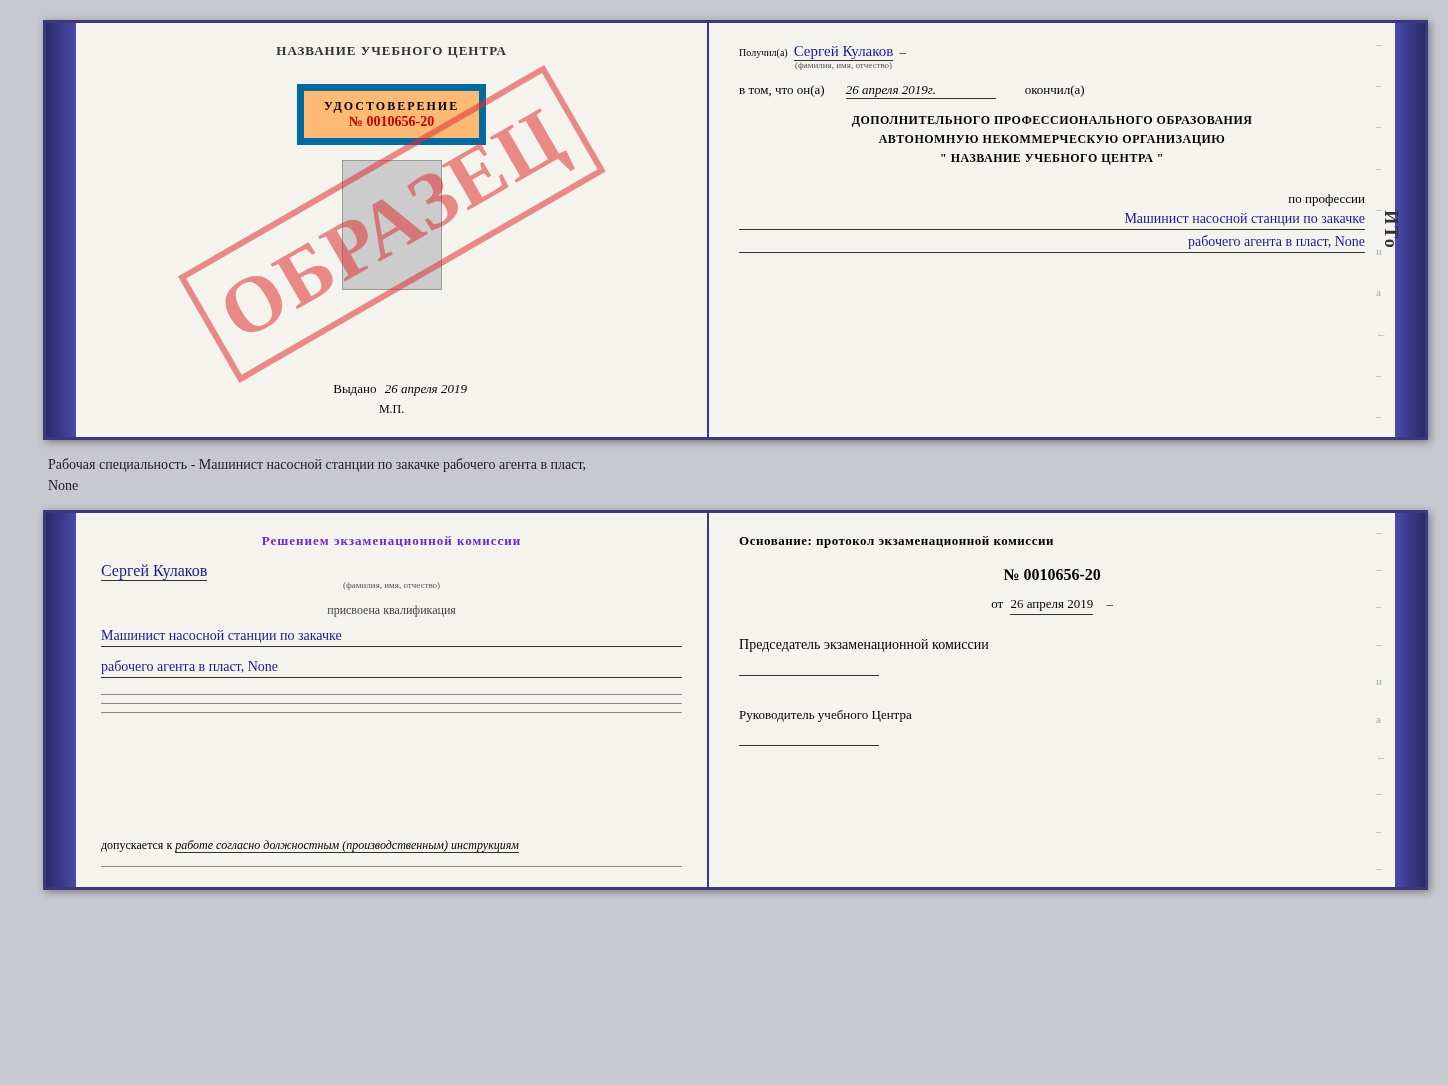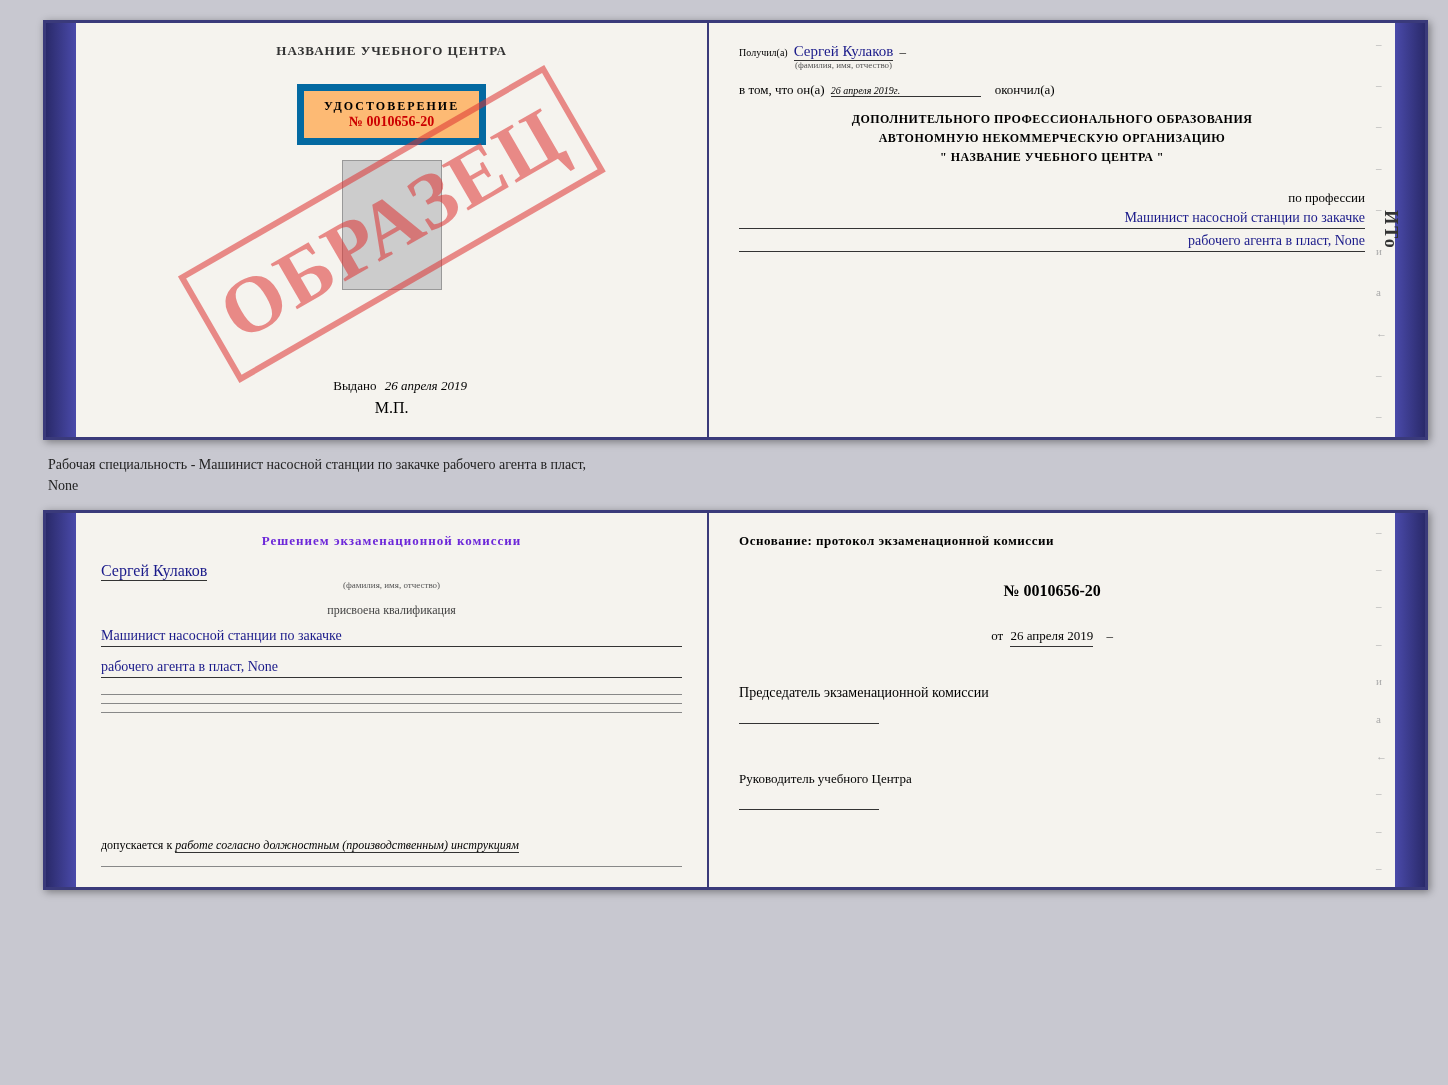--- a/index.html
+++ b/index.html
@@ -108,21 +108,21 @@
 
     .vydano-line {
       font-size: 13px;
       margin-top: auto;
       padding-top: 20px;
       z-index: 2;
       margin-left: 17px;
     }
 
     .mp-line {
-      font-size: 16px;
+      font-size: 12px;
       margin-top: 5px;
       text-align: center;
     }
 
     
     .poluchil-line {
       font-size: 13px;
       display: flex;
       align-items: baseline;
       gap: 6px;
@@ -141,29 +141,29 @@
       font-size: 9px;
       color: #555;
       display: block;
       text-align: center;
     }
 
     .vtom-line {
       font-size: 13px;
       display: flex;
       align-items: baseline;
-      gap: 6px;
+      gap: 21px;
     }
 
     .underlined-val {
       border-bottom: 1px solid #333;
       min-width: 150px;
       display: inline-block;
       font-style: italic;
-      font-size: 10px;
+      font-size: 13px;
     }
 
     .org-block {
       font-size: 12px;
       text-align: center;
       letter-spacing: 0.5px;
       line-height: 1.6;
       font-weight: bold;
     }
 
@@ -219,21 +219,21 @@
       display: flex;
       flex-direction: column;
       gap: 8px;
     }
 
     .cert-bottom-right {
       width: 52%;
       padding: 20px 30px;
       display: flex;
       flex-direction: column;
-      gap: 28px;
+      gap: 12px;
       position: relative;
     }
 
     .komissia-title {
       font-size: 13px;
       font-weight: bold;
       letter-spacing: 1px;
       text-align: center;
       color: #6d28d9;
     }

